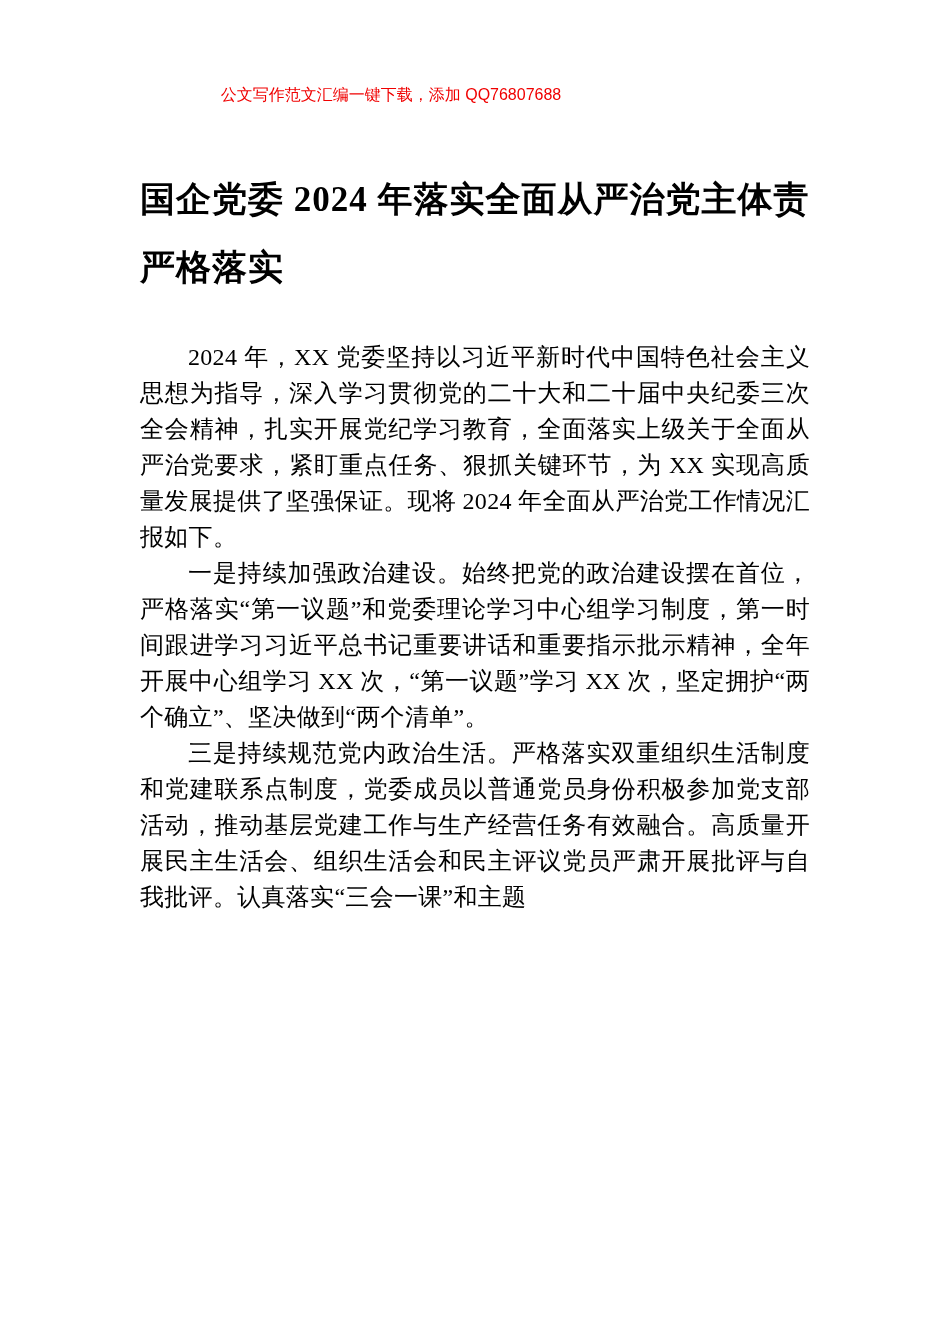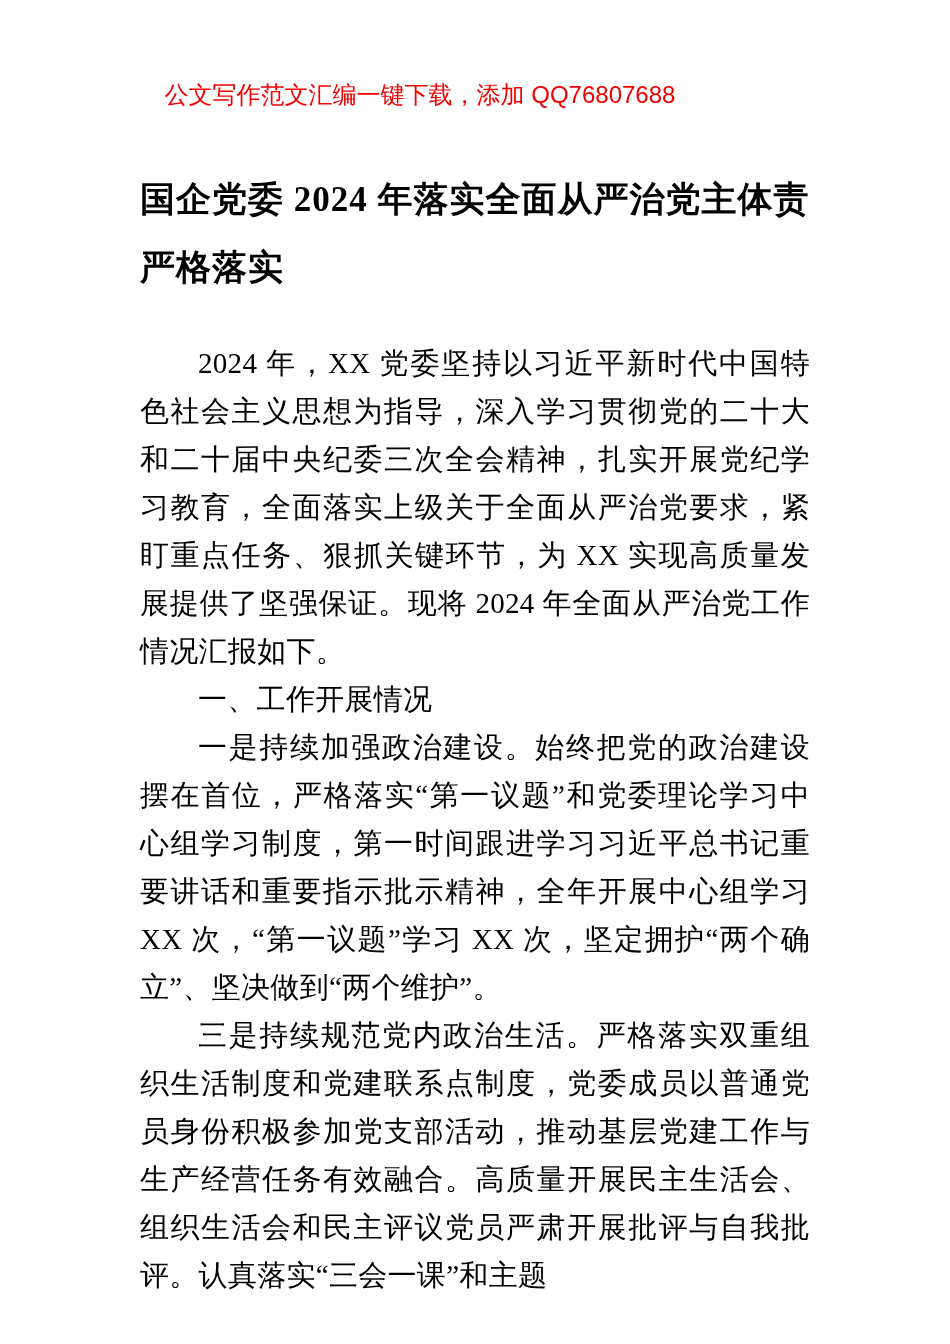--- a/index.html
+++ b/index.html
@@ -20,47 +20,46 @@
     inset: 0;
     background: #ffffff;
   }
   .promo {
     position: absolute;
     top: 84px;
     left: 0;
     width: 782px;
     text-align: center;
     font-family: "Liberation Sans", "DejaVu Sans", sans-serif;
-    font-size: 24px;
+    font-size: 16px;
     line-height: 22px;
     color: #f00000;
     font-weight: 400;
-    padding-left: 29px;
   }
   .title {
     position: absolute;
     top: 166px;
     left: 140px;
     width: 670px;
     text-align: left;
     font-family: "Liberation Serif", "DejaVu Serif", serif;
     font-weight: 700;
     font-size: 35px;
     line-height: 68px;
     letter-spacing: 1px;
   }
   .title-line { display: block; }
   .content {
     position: absolute;
     top: 339px;
     left: 140px;
     width: 670px;
     font-family: "Liberation Serif", "DejaVu Serif", serif;
-    font-size: 29px;
-    line-height: 48px;
+    font-size: 24px;
+    line-height: 36px;
     text-align: justify;
     text-justify: inter-ideograph;
     letter-spacing: 0.3px;
   }
   .content p {
     margin: 0;
     padding: 0;
     text-indent: 2em;
   }
   .lead {
@@ -78,22 +77,21 @@
 
   <div class="title">
     <span class="title-line">国企党委 2024 年落实全面从严治党主体责</span>
     <span class="title-line">严格落实</span>
   </div>
 
   <div class="content">
 
     <p>2024 年，XX 党委坚持以习近平新时代中国特色社会主义思想为指导，深入学习贯彻党的二十大和二十届中央纪委三次全会精神，扎实开展党纪学习教育，全面落实上级关于全面从严治党要求，紧盯重点任务、狠抓关键环节，为 XX 实现高质量发展提供了坚强保证。现将 2024 年全面从严治党工作情况汇报如下。</p>
 
-    <p>一、工作开展情况</p>
 
 
-    <p><span class="lead">一是持续加强政治建设。</span><span>始终把党的政治建设摆在首位，严格落实“第一议题”和党委理论学习中心组学习制度，第一时间跟进学习习近平总书记重要讲话和重要指示批示精神，全年开展中心组学习 XX 次，“第一议题”学习 XX 次，坚定拥护“两个确立”、坚决做到“两个维护”。</span></p>
+    <p><span class="lead">一是持续加强政治建设。</span><span>始终把党的政治建设摆在首位，严格落实“第一议题”和党委理论学习中心组学习制度，第一时间跟进学习习近平总书记重要讲话和重要指示批示精神，全年开展中心组学习 XX 次，“第一议题”学习 XX 次，坚定拥护“两个确立”、坚决做到“两个清单”。</span></p>
 
 
     <p><span class="lead">三是持续规范党内政治生活。</span><span>严格落实双重组织生活制度和党建联系点制度，党委成员以普通党员身份积极参加党支部活动，推动基层党建工作与生产经营任务有效融合。高质量开展民主生活会、组织生活会和民主评议党员严肃开展批评与自我批评。认真落实“三会一课”和主题</span></p>
 
   </div>
 </div>
 
 </body></html>

